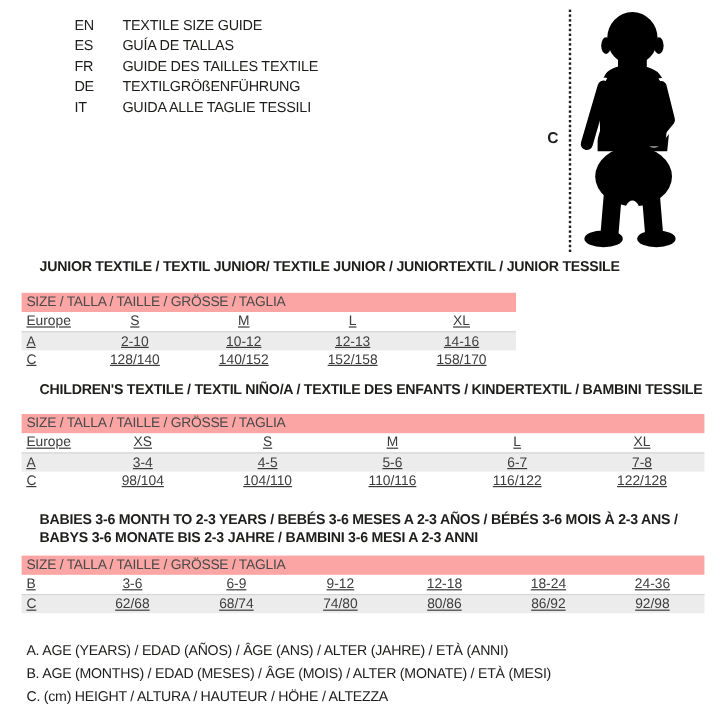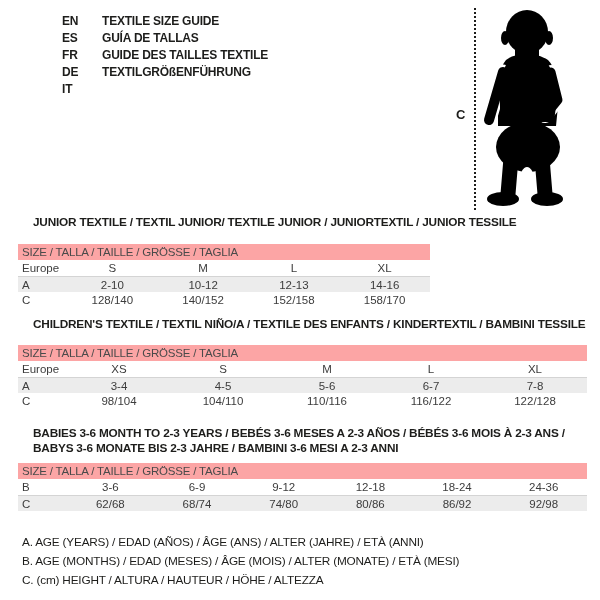--- a/index.html
+++ b/index.html
@@ -2,41 +2,41 @@
 <html><head>
 <meta charset="utf-8">
 <style>
   html,body{margin:0;padding:0;}
   body{width:600px;height:600px;background:#ffffff;position:relative;overflow:hidden;
        font-family:"Liberation Sans","DejaVu Sans",sans-serif;color:#1d1d1b;}
   .abs{position:absolute;}
 
   
   .lang-block{left:22px;top:13px;}
-  .lang-row{display:flex;height:17px;line-height:17px;font-weight:bold;font-size:12px;letter-spacing:-0.2px;padding-left:40px;}
+  .lang-row{display:flex;height:17px;line-height:17px;font-weight:normal;font-size:12px;letter-spacing:-0.2px;padding-left:40px;}
   .lang-code{width:40px;flex:none;}
 
   
   .height-line{left:474px;top:8px;height:202px;width:0;border-left:2px dotted #1d1d1b;}
   .c-label{left:456px;top:107px;font-weight:bold;font-size:13px;}
   .baby-svg{left:482px;top:8px;}
 
   
   .sec-title{font-weight:bold;font-size:11.8px;letter-spacing:-0.2px;white-space:nowrap;margin-left:11px;}
 
   
   .size-table{position:absolute;}
   .t1{left:18px;top:244px;width:412px;}
   .t2{left:18px;top:345px;width:569px;}
   .t3{left:18px;top:463px;width:569px;}
   .size-bar{height:16px;line-height:16px;background:#fca5a5;color:#4a4a4a;
             font-size:11.5px;padding-left:4px;letter-spacing:-0.2px;}
   .trow{display:flex;height:16px;line-height:16px;font-size:11.5px;color:#3c3c3c;box-sizing:border-box;}
   .trow.shaded{background:#ececec;border-top:1px solid #d4d4d4;}
-  .tcell{flex:1;text-align:center;overflow:hidden;}
+  .tcell{flex:1;text-align:center;overflow:hidden;text-decoration:underline;}
   .tcell.label{flex:none;width:45px;text-align:left;padding-left:4px;}
 
   
   .legend{left:22px;top:533px;}
   .legend-row{height:19px;line-height:19px;font-weight:normal;font-size:11.8px;letter-spacing:-0.2px;white-space:nowrap;}
 </style>
 </head>
 <body>
 
 <div class="abs lang-block">
@@ -51,20 +51,21 @@
   <div class="lang-row">
     <span class="lang-code">FR</span>
     <span>GUIDE DES TAILLES TEXTILE</span>
   </div>
   <div class="lang-row">
     <span class="lang-code">DE</span>
     <span>TEXTILGRÖßENFÜHRUNG</span>
   </div>
   <div class="lang-row">
     <span class="lang-code">IT</span>
+    <span>GUIDA ALLE TAGLIE TESSILI</span>
   </div>
 </div>
 
 <div class="abs height-line"></div>
 <div class="abs c-label">C</div>
 <svg class="abs baby-svg" width="84" height="200" viewBox="0 0 84 200" xmlns="http://www.w3.org/2000/svg">
 
   <path d="M24,52 C16,62 14,80 16,98 L16,118 L74,118 L76,98 C78,78 74,60 66,52 C54,44 34,44 24,52 Z" fill="#000"></path>
 
   <path d="M21,64 L7,112" stroke="#fff" stroke-width="15" stroke-linecap="round" fill="none"></path>

